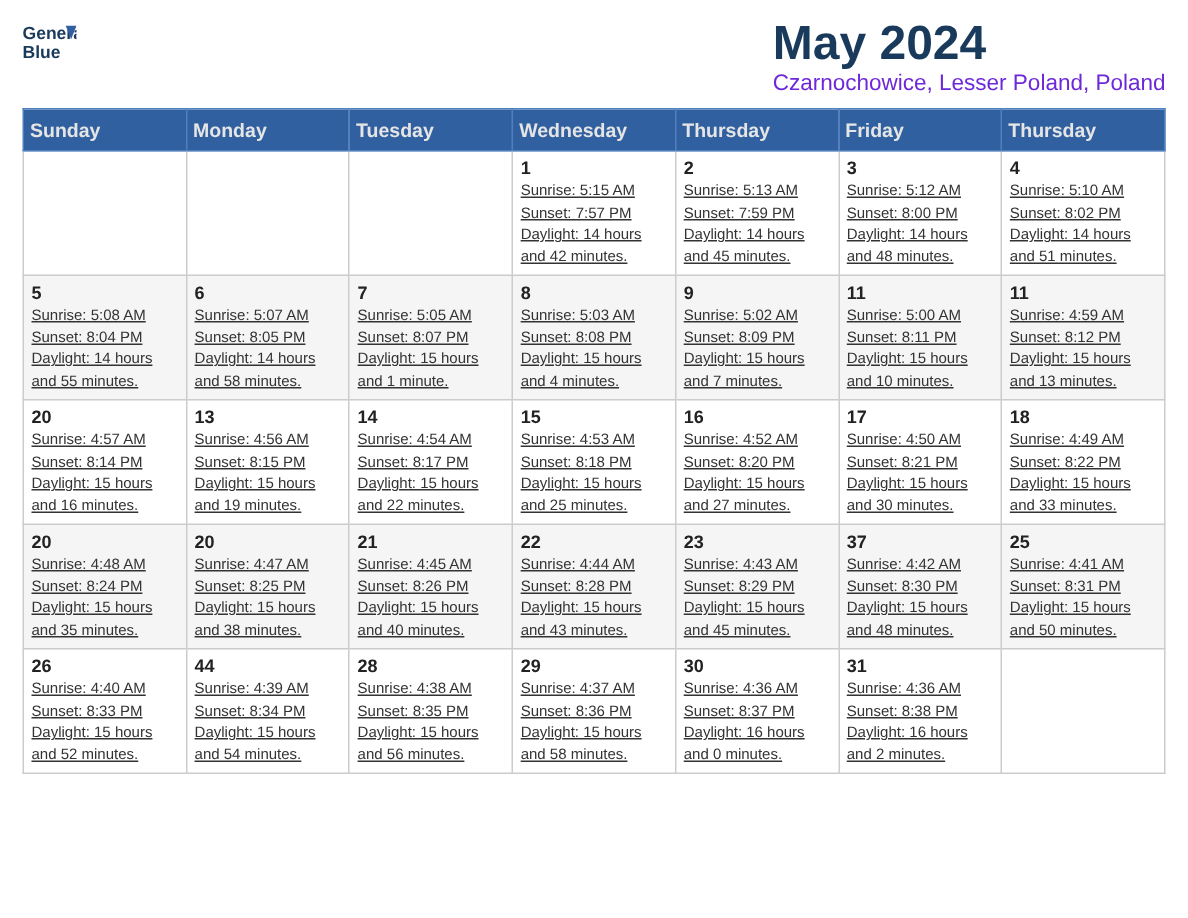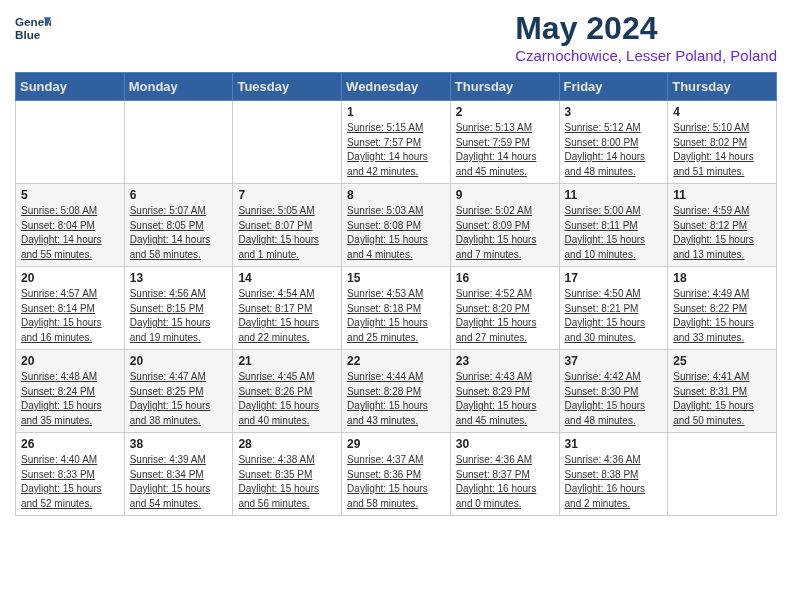--- a/index.html
+++ b/index.html
@@ -224,21 +224,21 @@
           <div class="day-num">25</div>
           <div class="cell-info">Sunrise: 4:41 AM<br>Sunset: 8:31 PM<br>Daylight: 15 hours and 50 minutes.</div>
         </td>
       </tr>
       <tr>
         <td>
           <div class="day-num">26</div>
           <div class="cell-info">Sunrise: 4:40 AM<br>Sunset: 8:33 PM<br>Daylight: 15 hours and 52 minutes.</div>
         </td>
         <td>
-          <div class="day-num">38</div>
+          <div class="day-num">44</div>
           <div class="cell-info">Sunrise: 4:39 AM<br>Sunset: 8:34 PM<br>Daylight: 15 hours and 54 minutes.</div>
         </td>
         <td>
           <div class="day-num">28</div>
           <div class="cell-info">Sunrise: 4:38 AM<br>Sunset: 8:35 PM<br>Daylight: 15 hours and 56 minutes.</div>
         </td>
         <td>
           <div class="day-num">29</div>
           <div class="cell-info">Sunrise: 4:37 AM<br>Sunset: 8:36 PM<br>Daylight: 15 hours and 58 minutes.</div>
         </td>

